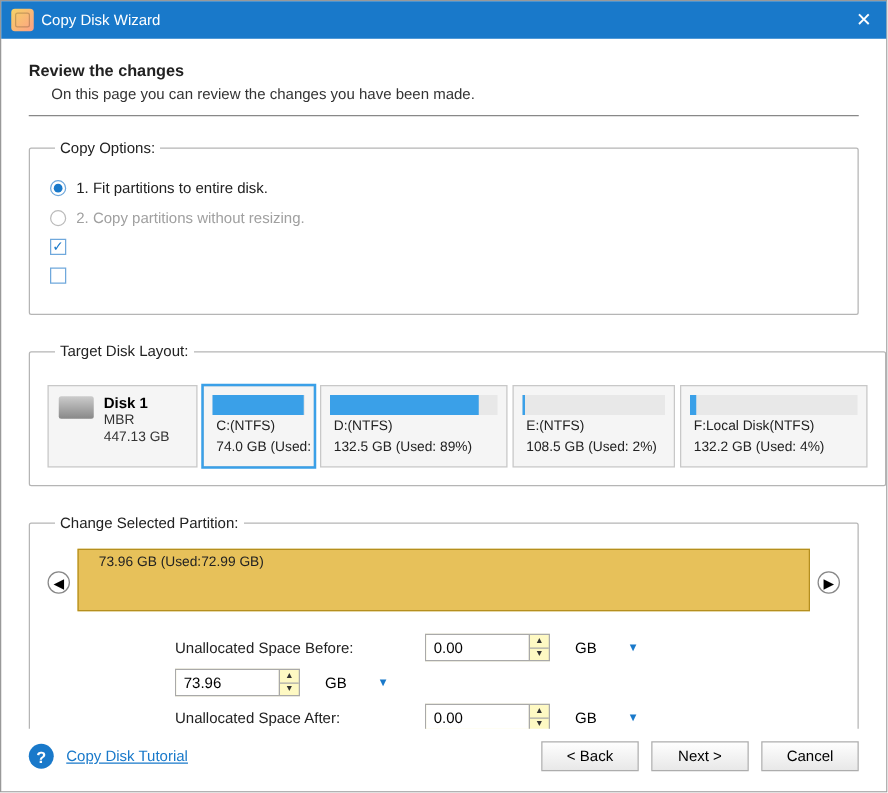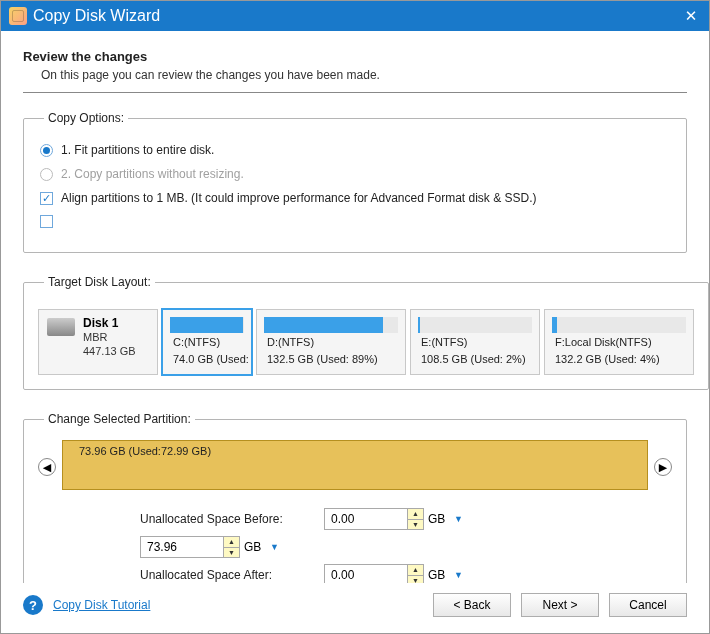--- a/index.html
+++ b/index.html
@@ -1,19 +1,19 @@
 <!DOCTYPE html>
 <html><head>
 <meta charset="utf-8">
 <style>
 * { box-sizing: border-box; margin: 0; padding: 0; font-family: "Segoe UI", Tahoma, sans-serif; font-size: 12px; }
 body { background: #f0f0f0; }
 .window { width: 710px; height: 634px; background: #fff; border: 1px solid #999; display: flex; flex-direction: column; }
 .titlebar { height: 30px; background: #1979ca; color: #fff; display: flex; align-items: center; padding: 0 8px; }
-.titlebar .title-text { font-size: 16px; margin-left: 6px; flex: 1; }
+.titlebar .title-text { font-size: 12px; margin-left: 6px; flex: 1; }
 .titlebar .close { width: 20px; text-align: center; font-size: 15px; cursor: pointer; }
 .app-icon { width: 18px; height: 18px; background: linear-gradient(135deg,#f6d365,#fda085); border-radius: 3px; position: relative; }
 .app-icon::after { content:""; position:absolute; inset:3px; border:1px solid rgba(0,0,0,.2); border-radius:2px; }
 .content { padding: 18px 22px 10px 22px; flex: 1; overflow: hidden; }
 h2.page-title { font-size: 13px; font-weight: bold; color: #222; }
 .page-desc { font-size: 12px; color: #333; margin: 4px 0 10px 18px; }
 .hr { border: none; border-top: 1px solid #888; margin-bottom: 18px; }
 fieldset { border: 1px solid #b5b5b5; border-radius: 2px; margin-bottom: 22px; padding: 14px 14px 14px 14px; position: relative; }
 legend { font-size: 12px; color: #222; padding: 0 4px; margin-left: 6px; }
 .opt-row { display: flex; align-items: center; gap: 8px; margin: 4px 0 10px 2px; color: #222; }
@@ -36,21 +36,21 @@
 
 .csp-outer { position:relative; padding:0 24px; }
 .arrow-btn { position:absolute; top:18px; width:18px; height:18px; border:1px solid #888; border-radius:50%; background:#fff; display:flex; align-items:center; justify-content:center; font-size:11px; cursor:pointer; }
 .arrow-left { left:0; }
 .arrow-right { right:0; }
 .csp-box { background:#e7c15a; border:1px solid #b58f1f; height:50px; display:flex; flex-direction:row; }
 .csp-bar { margin:4px; height:16px; background:linear-gradient(#2d5f8f,#1e4a74); }
 .csp-lbl { padding:4px 8px 6px 8px; font-size:11px; color:#222; }
 
 .form-rows { margin:18px auto 0 auto; width:430px; }
-.form-row { display:flex; align-items:center; margin:6px 0; gap:4px; }
+.form-row { display:flex; align-items:center; margin:6px 0; gap:20px; }
 .form-row label { width:180px; text-align:left; color:#222; }
 .spin { display:flex; align-items:stretch; border:1px solid #a9a9a9; height:22px; background:#fef9c3; }
 .spin input { border:none; width:82px; padding:0 6px; font-size:12px; outline:none; }
 .spin .spins { width:16px; display:flex; flex-direction:column; border-left:1px solid #a9a9a9; }
 .spin .spins span { flex:1; display:flex; align-items:center; justify-content:center; font-size:7px; color:#333; cursor:pointer; border-bottom:1px solid #a9a9a9; }
 .spin .spins span:last-child { border-bottom:none; }
 .unit { width:22px; }
 .dd { color:#1979ca; font-size:9px; cursor:pointer; }
 
 .footer { display:flex; align-items:center; padding:10px 22px 16px 22px; gap:10px; }
@@ -79,21 +79,20 @@
       <div class="opt-row">
         <span class="radio sel"></span>
         <span>1. Fit partitions to entire disk.</span>
       </div>
       <div class="opt-row disabled">
         <span class="radio dis"></span>
         <span>2. Copy partitions without resizing.</span>
       </div>
       <div class="opt-row">
         <span class="chk">✓</span>
-        <span>Align partitions to 1 MB.  (It could improve performance for Advanced Format disk &amp; SSD.)</span>
       </div>
       <div class="opt-row">
         <span class="chk"></span>
       </div>
     </fieldset>
 
     <fieldset>
       <legend>Target Disk Layout:</legend>
       <div class="layout-row">
         <div class="disk-box">

